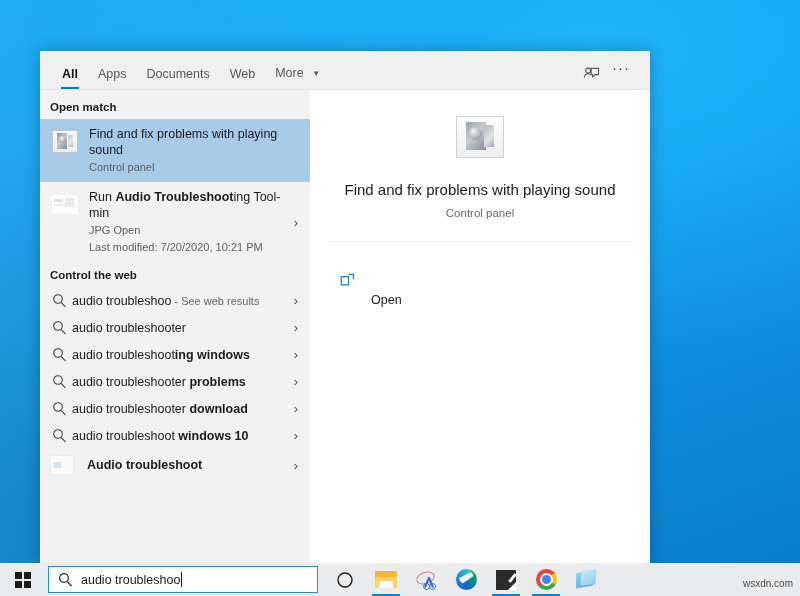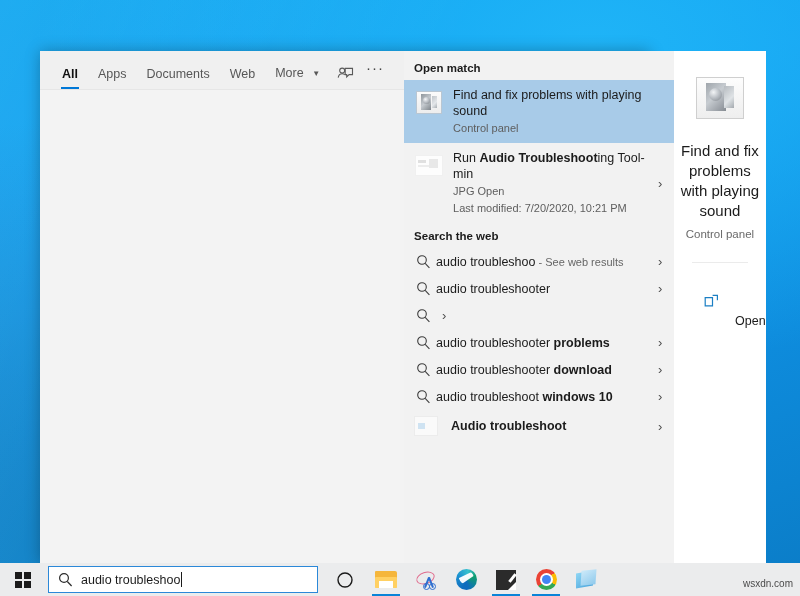--- a/index.html
+++ b/index.html
@@ -36,21 +36,21 @@
   
   #search-flyout {
     position: absolute;
     left: 40px;
     top: 51px;
     width: 610px;
     height: 512px;
     background: #f3f3f3;
     box-shadow: 0 0 14px rgba(0,0,0,0.28);
     display: flex;
-    flex-direction: row;
+    flex-direction: column;
     z-index: 5;
   }
 
   
   #flyout-header {
     height: 38px;
     min-height: 38px;
     background: #f0f0f0;
     display: flex;
     align-items: flex-end;
@@ -565,21 +565,21 @@
         <div class="row-text">
           <div class="row-title">
             <span>Run </span><b>Audio Troubleshoot</b><span>ing Tool-min</span>
           </div>
           <div class="row-sub">JPG Open</div>
           <div class="row-sub">Last modified: 7/20/2020, 10:21 PM</div>
         </div>
         <div class="chev">›</div>
       </div>
 
-      <div class="section-label">Search the web</div>
+      <div class="section-label">Control the web</div>
 
       <div class="web-row">
         <div class="web-icon">
           <svg width="15" height="15" viewBox="0 0 15 15">
               <circle cx="6" cy="6" r="4.3" fill="none" stroke="#3c3c3c" stroke-width="1.1"></circle>
               <line x1="9.2" y1="9.4" x2="13.4" y2="13.8" stroke="#3c3c3c" stroke-width="1.1"></line>
             </svg>
         </div>
         <div class="web-text">
           <span>audio troubleshoo</span><b></b><span class="web-note"> - See web results</span>
@@ -599,20 +599,23 @@
         </div>
         <div class="chev">›</div>
       </div>
 
       <div class="web-row">
         <div class="web-icon">
           <svg width="15" height="15" viewBox="0 0 15 15">
               <circle cx="6" cy="6" r="4.3" fill="none" stroke="#3c3c3c" stroke-width="1.1"></circle>
               <line x1="9.2" y1="9.4" x2="13.4" y2="13.8" stroke="#3c3c3c" stroke-width="1.1"></line>
             </svg>
+        </div>
+        <div class="web-text">
+          <span>audio troubleshoot</span><b>ing windows</b><span class="web-note"></span>
         </div>
         <div class="chev">›</div>
       </div>
 
       <div class="web-row">
         <div class="web-icon">
           <svg width="15" height="15" viewBox="0 0 15 15">
               <circle cx="6" cy="6" r="4.3" fill="none" stroke="#3c3c3c" stroke-width="1.1"></circle>
               <line x1="9.2" y1="9.4" x2="13.4" y2="13.8" stroke="#3c3c3c" stroke-width="1.1"></line>
             </svg>

